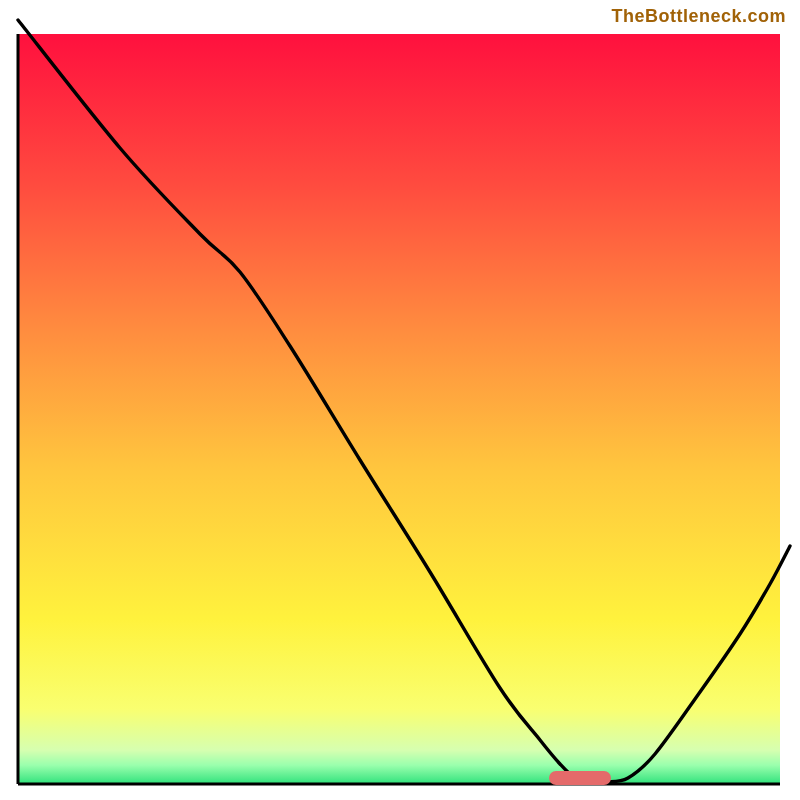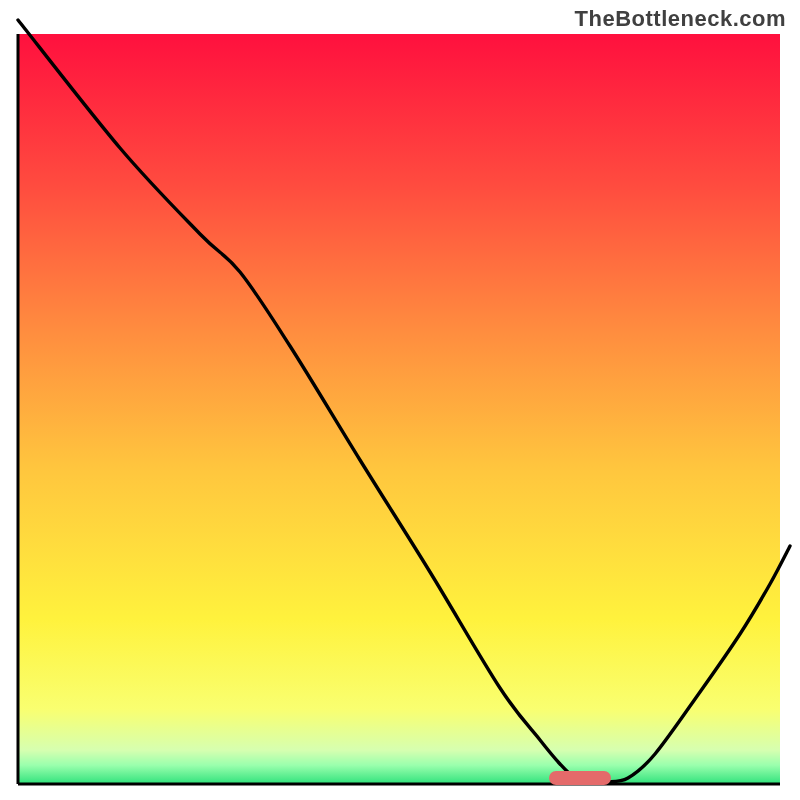--- a/index.html
+++ b/index.html
@@ -13,23 +13,23 @@
   .stage {
     position: relative;
     width: 800px;
     height: 800px;
   }
   .watermark {
     position: absolute;
     top: 6px;
     right: 14px;
     font-family: Arial, Helvetica, sans-serif;
-    font-size: 22px;
+    font-size: 18px;
     font-weight: 600;
-    color: #404040;
+    color: #a16207;
     letter-spacing: 0.5px;
   }
   svg {
     display: block;
     width: 800px;
     height: 800px;
   }
 </style>
 </head>
 <body>

